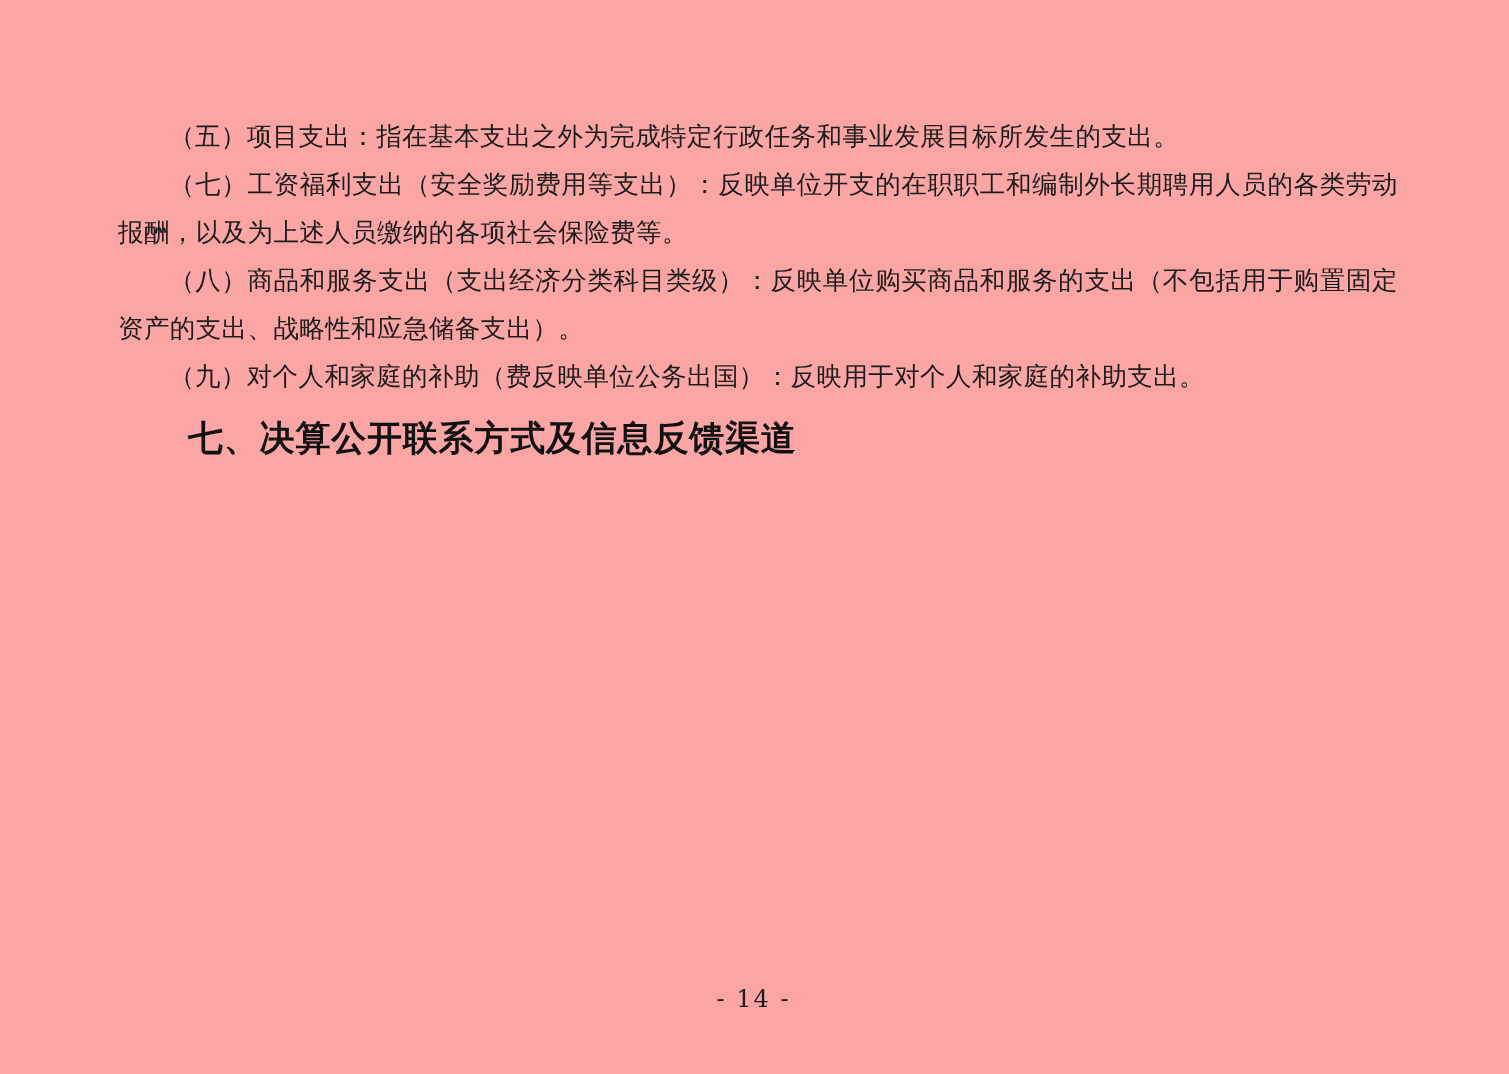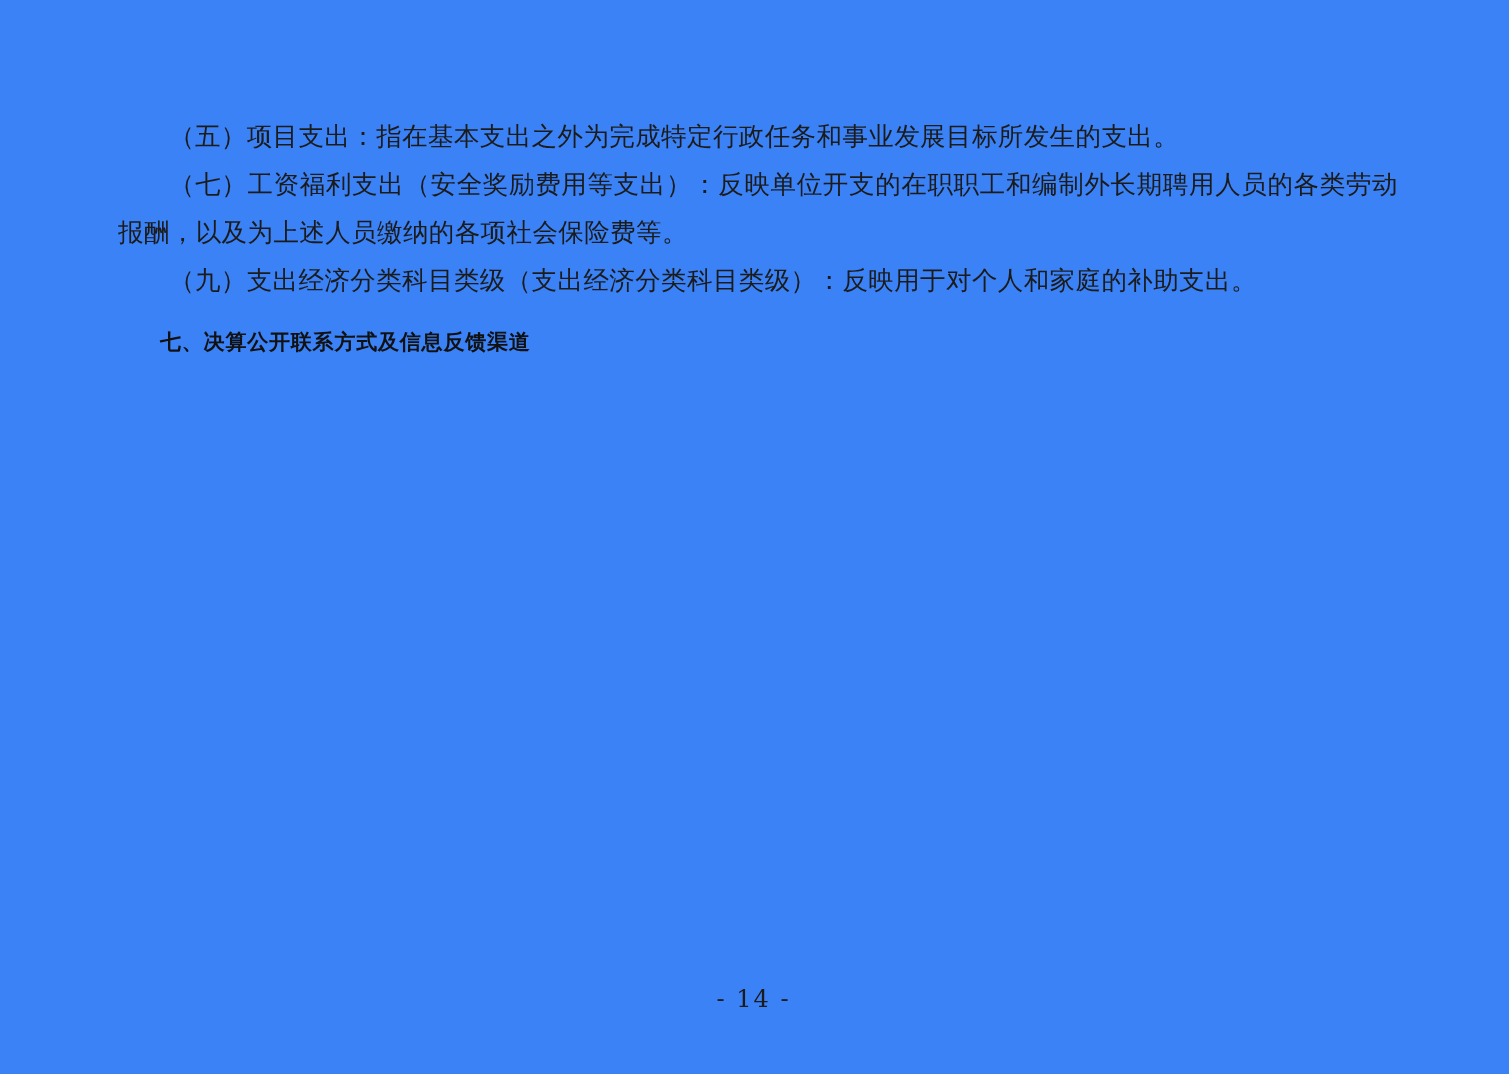--- a/index.html
+++ b/index.html
@@ -4,21 +4,21 @@
 <style>
   html, body {
     margin: 0;
     padding: 0;
     background: #ffffff;
   }
   .page {
     position: relative;
     width: 1509px;
     height: 1074px;
-    background: #3b82f6;
+    background: #fca5a5;
     margin: 0 auto;
     overflow: hidden;
     font-family: "DejaVu Serif", "Liberation Serif", serif;
     color: #1a1a1a;
   }
   .content {
     position: absolute;
     left: 118px;
     top: 112px;
     width: 1280px;
@@ -28,21 +28,21 @@
     font-size: 25.5px;
     line-height: 48px;
     text-align: justify;
     text-justify: inter-ideograph;
     text-indent: 2em;
     letter-spacing: 0.4px;
     color: #1b1b1b;
   }
   h2.heading {
     margin: 14px 0 0 0;
-    font-size: 21px;
+    font-size: 35px;
     line-height: 48px;
     font-weight: bold;
     text-indent: 2em;
     letter-spacing: 0.8px;
     color: #111111;
     font-family: "DejaVu Sans", "Liberation Sans", sans-serif;
   }
   .pagenum {
     position: absolute;
     left: 0;
@@ -56,20 +56,21 @@
   }
 </style>
 </head>
 <body>
 
 <div class="page">
   <div class="content">
 
     <p class="para">（五）项目支出：指在基本支出之外为完成特定行政任务和事业发展目标所发生的支出。</p>
     <p class="para">（七）工资福利支出（安全奖励费用等支出）：反映单位开支的在职职工和编制外长期聘用人员的各类劳动报酬，以及为上述人员缴纳的各项社会保险费等。</p>
-    <p class="para">（九）支出经济分类科目类级（支出经济分类科目类级）：反映用于对个人和家庭的补助支出。</p>
+    <p class="para">（八）商品和服务支出（支出经济分类科目类级）：反映单位购买商品和服务的支出（不包括用于购置固定资产的支出、战略性和应急储备支出）。</p>
+    <p class="para">（九）对个人和家庭的补助（费反映单位公务出国）：反映用于对个人和家庭的补助支出。</p>
 
     <h2 class="heading">七、决算公开联系方式及信息反馈渠道</h2>
 
   </div>
 
   <div class="pagenum">- 14 -</div>
 </div>
 
 </body></html>

